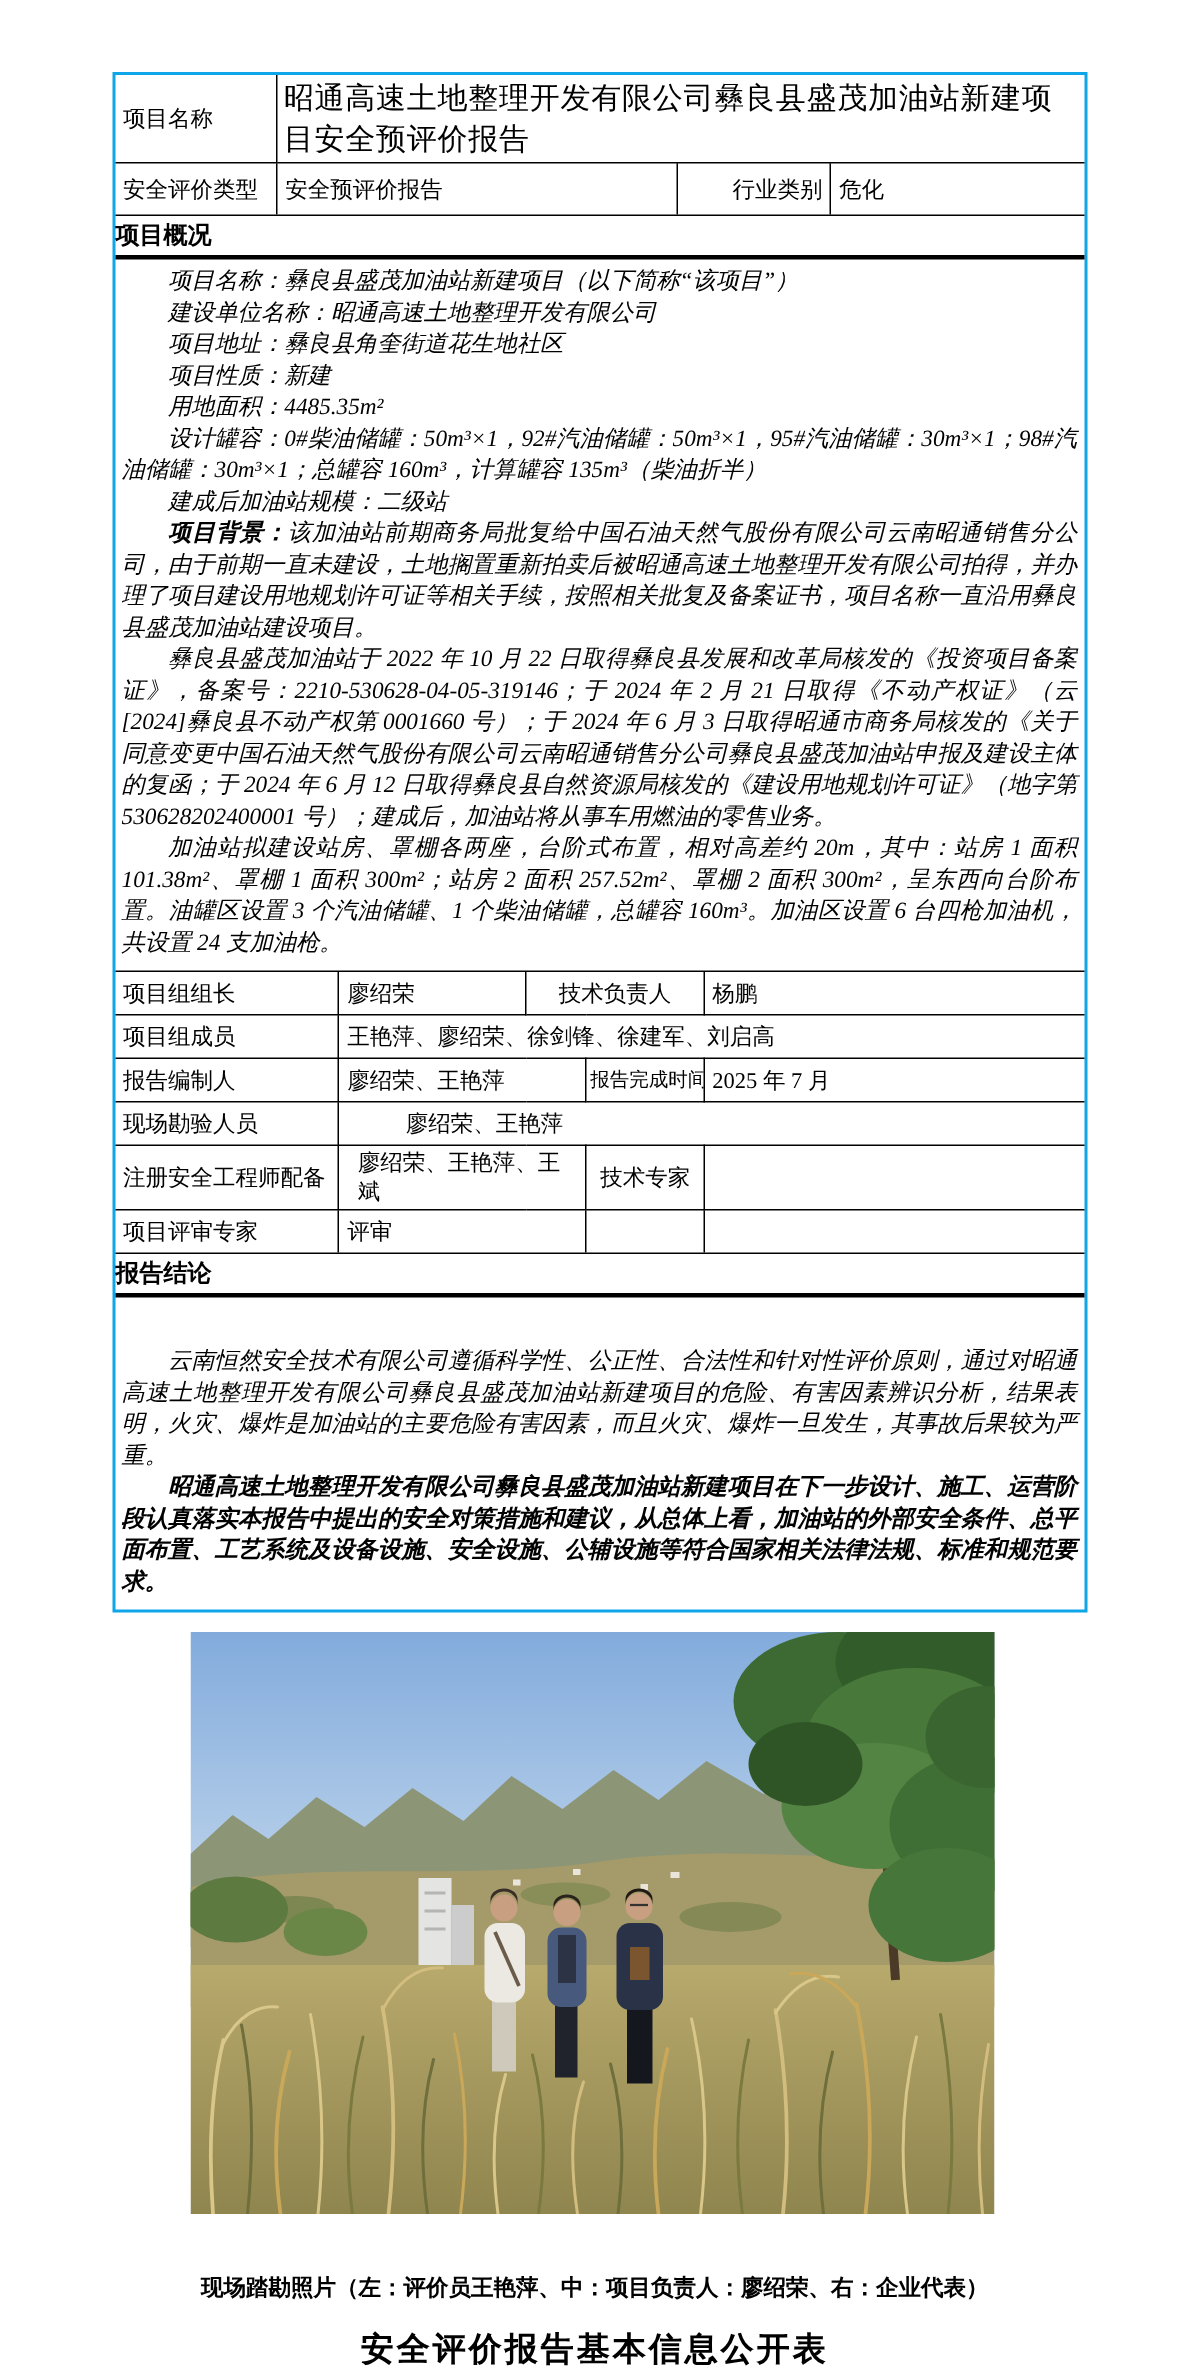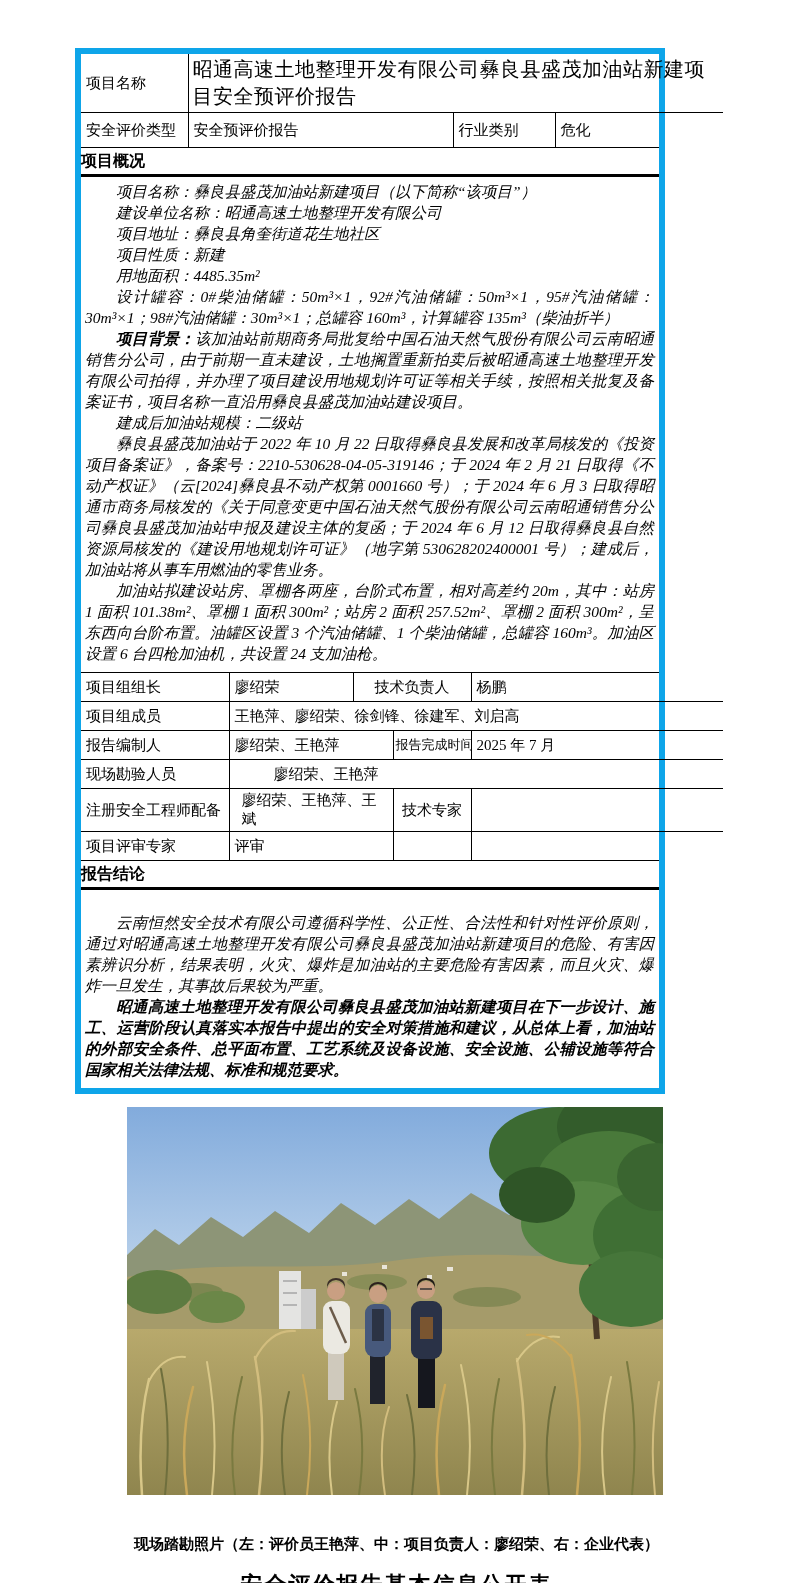--- a/index.html
+++ b/index.html
@@ -1,19 +1,19 @@
 <!DOCTYPE html>
 <html><head>
 <meta charset="utf-8">
 <style>
   html,body{margin:0;padding:0;background:#ffffff;}
   body{width:793px;height:1583px;position:relative;font-family:"Liberation Serif",serif;color:#000;}
   .page{width:793px;height:1583px;overflow:hidden;}
 
-  .doc{margin:48px 0 0 75px;width:590px;border:6px solid #0ea5e9;box-sizing:border-box;}
+  .doc{margin:48px 0 0 75px;width:650px;border:2px solid #0ea5e9;box-sizing:border-box;}
 
   table{border-collapse:collapse;border-style:hidden;width:100%;table-layout:fixed;}
   td{border:1px solid #000;padding:2px 5px;font-size:15px;vertical-align:middle;overflow:hidden;}
 
   .t1 .r1 td{height:53px;}
   .t1 .r2 td{height:30px;}
   .t1 .title-cell{font-size:20px;padding-left:4px;letter-spacing:0.5px;}
   .t1 .vlabel{vertical-align:middle;}
 
   .sec-header{border-top:1px solid #000;border-bottom:3px solid #000;
@@ -23,21 +23,21 @@
     line-height:21px;text-align:justify;min-height:466px;box-sizing:border-box;}
   .body-cell p{margin:0;text-indent:2em;font-style:italic;}
   .bold{font-weight:bold;}
 
   .t2 td{height:24px;}
   .t2 .center{text-align:center;}
   .t2 .small{font-size:13px;padding:2px 2px;white-space:nowrap;text-align:center;}
   .t2 .pad40{padding-left:44px;}
   .t2 .pad10{padding-left:12px;}
 
-  .conclusion{border-bottom:none;min-height:196px;padding-top:22px;border-radius:23px;}
+  .conclusion{border-bottom:none;min-height:196px;padding-top:32px;border-radius:23px;}
   .conclusion p{margin:0 0 0 0;}
 
   .photo-wrap{margin:13px 0 0 127px;width:536px;height:388px;}
   .photo-wrap svg{display:block;}
 
   .caption{margin-top:40px;text-align:center;font-weight:bold;font-size:15px;
     font-family:"Liberation Sans",sans-serif;}
   .footer-title{margin-top:16px;text-align:center;font-weight:bold;font-size:22px;
     letter-spacing:2px;font-family:"DejaVu Serif",serif;}
 </style>
@@ -56,37 +56,37 @@
           <col style="width:168px">
         </colgroup>
       <tbody>
           <tr class="r1">
         <td class="vlabel">项目名称</td>
         <td colspan="3" class="title-cell">昭通高速土地整理开发有限公司彝良县盛茂加油站新建项目安全预评价报告</td>
       </tr>
       <tr class="r2">
         <td>安全评价类型</td>
         <td>安全预评价报告</td>
-        <td style="text-align:left">行业类别</td>
+        <td style="text-align:right">行业类别</td>
         <td>危化</td>
       </tr>
     </tbody>
       </table>
 
     <div class="sec-header">项目概况</div>
 
     <div class="body-cell">
       <p>项目名称：彝良县盛茂加油站新建项目（以下简称“该项目”）</p>
       <p>建设单位名称：昭通高速土地整理开发有限公司</p>
       <p>项目地址：彝良县角奎街道花生地社区</p>
       <p>项目性质：新建</p>
       <p>用地面积：4485.35m²</p>
       <p>设计罐容：0#柴油储罐：50m³×1，92#汽油储罐：50m³×1，95#汽油储罐：30m³×1；98#汽油储罐：30m³×1；总罐容 160m³，计算罐容 135m³（柴油折半）</p>
+      <p>建成后加油站规模：二级站</p>
       <p><b>项目背景：</b><span>该加油站前期商务局批复给中国石油天然气股份有限公司云南昭通销售分公司，由于前期一直未建设，土地搁置重新拍卖后被昭通高速土地整理开发有限公司拍得，并办理了项目建设用地规划许可证等相关手续，按照相关批复及备案证书，项目名称一直沿用彝良县盛茂加油站建设项目。</span></p>
-      <p>建成后加油站规模：二级站</p>
       <p>彝良县盛茂加油站于 2022 年 10 月 22 日取得彝良县发展和改革局核发的《投资项目备案证》，备案号：2210-530628-04-05-319146；于 2024 年 2 月 21 日取得《不动产权证》（云[2024]彝良县不动产权第 0001660 号）；于 2024 年 6 月 3 日取得昭通市商务局核发的《关于同意变更中国石油天然气股份有限公司云南昭通销售分公司彝良县盛茂加油站申报及建设主体的复函；于 2024 年 6 月 12 日取得彝良县自然资源局核发的《建设用地规划许可证》（地字第 530628202400001 号）；建成后，加油站将从事车用燃油的零售业务。</p>
       <p>加油站拟建设站房、罩棚各两座，台阶式布置，相对高差约 20m，其中：站房 1 面积 101.38m²、罩棚 1 面积 300m²；站房 2 面积 257.52m²、罩棚 2 面积 300m²，呈东西向台阶布置。油罐区设置 3 个汽油储罐、1 个柴油储罐，总罐容 160m³。加油区设置 6 台四枪加油机，共设置 24 支加油枪。</p>
     </div>
 
     <table class="t2">
       <colgroup>
           <col style="width:148px">
           <col style="width:124px">
           <col style="width:40px">
           <col style="width:78px">

